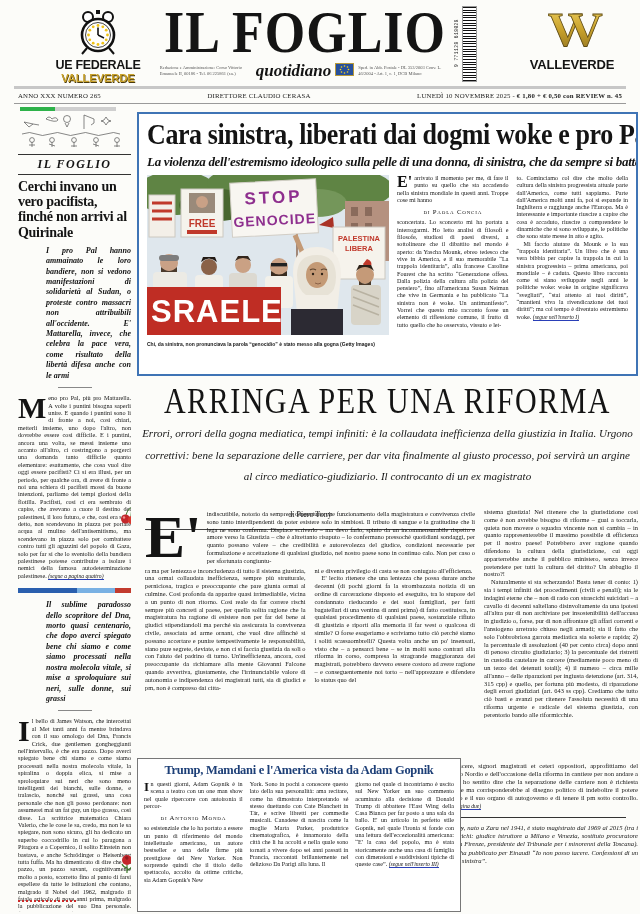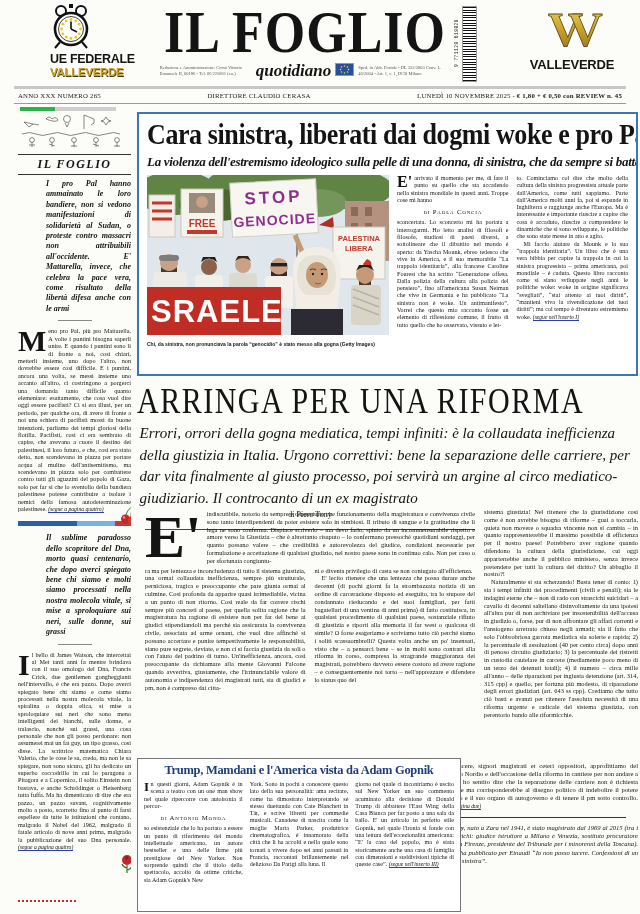--- a/index.html
+++ b/index.html
@@ -1,21 +1,21 @@
 <!DOCTYPE html>
 <html lang="it"><head>
 <meta charset="utf-8">
 <style>
   * { margin:0; padding:0; box-sizing:border-box; }
   body { background:#888; font-family:"Liberation Serif", serif; }
   .page { position:relative; width:640px; height:914px; margin:0 auto; background:#fcfcf9; color:#141414; overflow:hidden; }
 
   
   .masthead { position:absolute; top:0; left:0; width:640px; height:86px; }
-  .logo-left { position:absolute; left:50px; top:3px; width:96px; text-align:left; }
+  .logo-left { position:absolute; left:50px; top:9px; width:96px; text-align:center; }
   .lf1 { font-family:"Liberation Sans",sans-serif; font-weight:900; font-size:12.5px; line-height:13px; letter-spacing:-0.3px; }
   .lf2 { font-family:"Liberation Sans",sans-serif; font-weight:900; font-size:11.5px; line-height:12px; color:#c9a22c; text-shadow:0.6px 0.6px 0 #4a3a0c; letter-spacing:-0.3px; }
   .title-wrap { position:absolute; left:146px; top:0; width:318px; text-align:center; }
   .paper-title { font-size:52px; line-height:58px; font-weight:bold; letter-spacing:1px; transform:scaleY(1.12); transform-origin:center top; white-space:nowrap; }
   .title-sub { display:flex; align-items:center; justify-content:center; gap:4px; margin-top:3px; }
   .imprint { font-size:4.5px; color:#555; width:92px; line-height:1.25; text-align:left; }
   .quot { font-size:17px; font-style:italic; font-weight:bold; }
   .euflag { display:inline-block; }
   .barcode { position:absolute; left:462px; top:6px; width:15px; height:76px; background:repeating-linear-gradient(180deg,#111 0 1px,#fff 1px 2.6px); border:0.5px solid #999; }
   .barcode-num { position:absolute; left:-9px; top:12px; font-size:4.5px; writing-mode:vertical-rl; transform:rotate(180deg); font-family:"Liberation Mono",monospace; color:#222; letter-spacing:0.5px; }
@@ -50,23 +50,23 @@
   .bb-sub { font-size:13px; line-height:16px; font-style:italic; font-weight:bold; text-align:center; margin:2px 0 5px; white-space:nowrap; letter-spacing:-0.3px; }
   .bb-row { display:flex; gap:8px; }
   .bb-fig { width:242px; flex:0 0 242px; }
   .bb-caption { font-size:5px; line-height:6.5px; font-weight:bold; margin-top:2px; font-family:"Liberation Sans",sans-serif; }
   .bb-col { flex:1; font-size:6.1px; line-height:7.3px; text-align:justify; }
   .dropcap-md { float:left; font-size:16px; line-height:13.5px; font-weight:bold; padding-right:2px; }
   .byline { display:block; font-variant:small-caps; letter-spacing:0.8px; font-size:6.8px; text-align:center; margin:4px 0; }
   .indent { text-indent:7px; }
   .jump { font-style:italic; font-size:5.6px; white-space:nowrap; border-bottom:1.2px solid #2a3fb8; color:#111; cursor:pointer; }
 
-  .ar-head { position:absolute; top:269px; left:0; width:501px; }
+  .ar-head { position:absolute; top:269px; left:0; width:501px; text-align:center; }
   .ar-h2 { font-size:30px; line-height:34px; font-weight:normal; letter-spacing:1.5px; white-space:nowrap; transform:scaleY(1.2); transform-origin:center top; height:40px; }
-  .ar-sub { font-size:15px; line-height:21.5px; font-style:italic; width:496px; margin:2px auto 0; }
+  .ar-sub { font-size:11px; line-height:21.5px; font-style:italic; width:496px; margin:2px auto 0; }
   .ar-byline { position:absolute; top:378px; left:8px; width:330px; text-align:center; font-size:8px; border-bottom:0.7px solid #444; padding-bottom:10px;margin-top:20px; }
   .ar-left { position:absolute; top:398px; left:8px; width:330px; height:246px; overflow:hidden; }
   .ar-intro { font-size:6.4px; line-height:7.8px; text-align:justify; }
   .dropcap-xl { float:left; font-size:60px; line-height:50px; font-weight:bold; padding:2px 5px 0 0; }
   .ar-cols { display:flex; gap:9px; margin-top:2px; }
   .ar-col { flex:1; font-size:6.4px; line-height:7.8px; text-align:justify; }
   .ar-col3 { position:absolute; top:396px; left:347px; width:154px; height:250px; overflow:hidden; font-size:6.4px; line-height:7.8px; text-align:justify; }
   .ar-cont { position:absolute; top:650px; left:297px; width:204px; font-size:6.6px; line-height:8px; text-align:justify; }
   .bio-rule { border-top:0.8px solid #333; margin:7px 12px 6px; }
   .bio { font-size:6.6px; line-height:8.2px; font-style:italic; text-align:justify; }
@@ -188,29 +188,30 @@
           <path d="M56,30 v5 M53,34 h6"></path>
         <circle cx="78" cy="28" r="2.4"></circle>
           <path d="M78,30 v5 M75,32 l6,2"></path>
         <circle cx="99" cy="28" r="2.4"></circle>
           <path d="M99,30 v5 M96,34 h6"></path>
       </g>
     </svg>
     <div class="cartoon-banner">IL FOGLIO</div>
 
     <article>
+      <h2 class="lc-h2">Cerchi invano un vero pacifista, finché non arrivi al Quirinale</h2>
       <p class="lede">I pro Pal hanno ammainato le loro bandiere, non si vedono manifestazioni di solidarietà al Sudan, o proteste contro massacri non attribuibili all'occidente. E' Mattarella, invece, che celebra la pace vera, come risultato della libertà difesa anche con le armi</p>
       <div class="short-rule"></div>
       <p class="lc-body"><span class="dropcap">M</span><span>eno pro Pal, più pro Mattarella. A volte i puntini bisogna saperli unire. E quando i puntini sono lì di fronte a noi, così chiari, metterli insieme, uno dopo l'altro, non dovrebbe essere così difficile. E i puntini, ancora una volta, se messi insieme uno accanto all'altro, ci costringono a porgerci una domanda tanto difficile quanto elementare: esattamente, che cosa vuol dire oggi essere pacifisti? Ci si era illusi, per un periodo, per qualche ora, di avere di fronte a noi una schiera di pacifisti mossi da buone intenzioni, parliamo dei tempi gloriosi della flotilla. Pacifisti, così ci era sembrato di capire, che avevano a cuore il destino dei palestinesi, il loro futuro, e che, così era stato detto, non scendevano in piazza per portare acqua al mulino dell'antisemitismo, ma scendevano in piazza solo per combattere contro tutti gli aguzzini del popolo di Gaza, solo per far sì che lo sventolio della bandiera palestinese potesse contribuire a isolare i nemici della famosa autodeterminazione palestinese.</span> <span class="jump">(segue a pagina quattro)</span></p>
     </article>
 
     <div class="divider-bar"></div>
 
     <article>
-      <p class="lede">Il sublime paradosso dello scopritore del Dna, morto quasi centenario, che dopo averci spiegato bene chi siamo e molti siamo processati nella nostra molecola vitale, si mise a sproloquiare sui neri, sulle donne, sui grassi</p>
+      <p class="lede">Il sublime paradosso dello scopritore del Dna, morto quasi centenario, che dopo averci spiegato bene chi siamo e come siamo processati nella nostra molecola vitale, si mise a sproloquiare sui neri, sulle donne, sui grassi</p>
       <div class="short-rule"></div>
       <p class="lc-body"><span class="dropcap">I</span><span>l bello di James Watson, che intercettai al Met tanti anni fa mentre brindava con il suo omologo del Dna, Francis Crick, due gentlemen gongheggianti nell'intervallo, è che era pazzo. Dopo averci spiegato bene chi siamo e come siamo processati nella nostra molecola vitale, la spiralina o doppia elica, si mise a sproloquiare sui neri che sono meno intelligenti dei bianchi, sulle donne, e tralascio, nonché sui grassi, una cosa personale che non gli posso perdonare: non assumerei mai un fat guy, un tipo grasso, così disse. La scrittrice matematica Chiara Valerio, che le cose le sa, credo, ma non le sa spiegare, non sono sicuro, gli ha dedicato un superbo coccodrillo in cui lo paragona a Pitagora e a Copernico, il solito Einstein non bastava, e anche Schrödinger o Heisenberg tutta fuffa. Ma ha dimenticato di dire che era pazzo, un pazzo savant, cognitivamente molto a posto, scorretto fino al punto di farsi espellere da tutte le istituzioni che contano, malgrado il Nobel del 1962, malgrado il fatale articolo di nove anni prima, malgrado la pubblicazione del suo Dna personale.</span> <span class="jump">(segue a pagina quattro)</span></p>
     </article>
 
     <svg class="cherries" width="17" height="19" viewBox="0 0 17 19">
       <path d="M6,9 Q8,2 13,1 M11,10 Q11,4 13,1" stroke="#3c7a2a" fill="none" stroke-width="1"></path>
       <path d="M13,1 q3,-1 3,2 q-2,1 -3,-2" fill="#4c8a34"></path>
       <circle cx="5.5" cy="13" r="4.5" fill="#c3272b"></circle>
         <circle cx="12" cy="14" r="4.2" fill="#d9382e"></circle>
       <circle cx="4" cy="11.5" r="1.2" fill="#f0908c"></circle>

